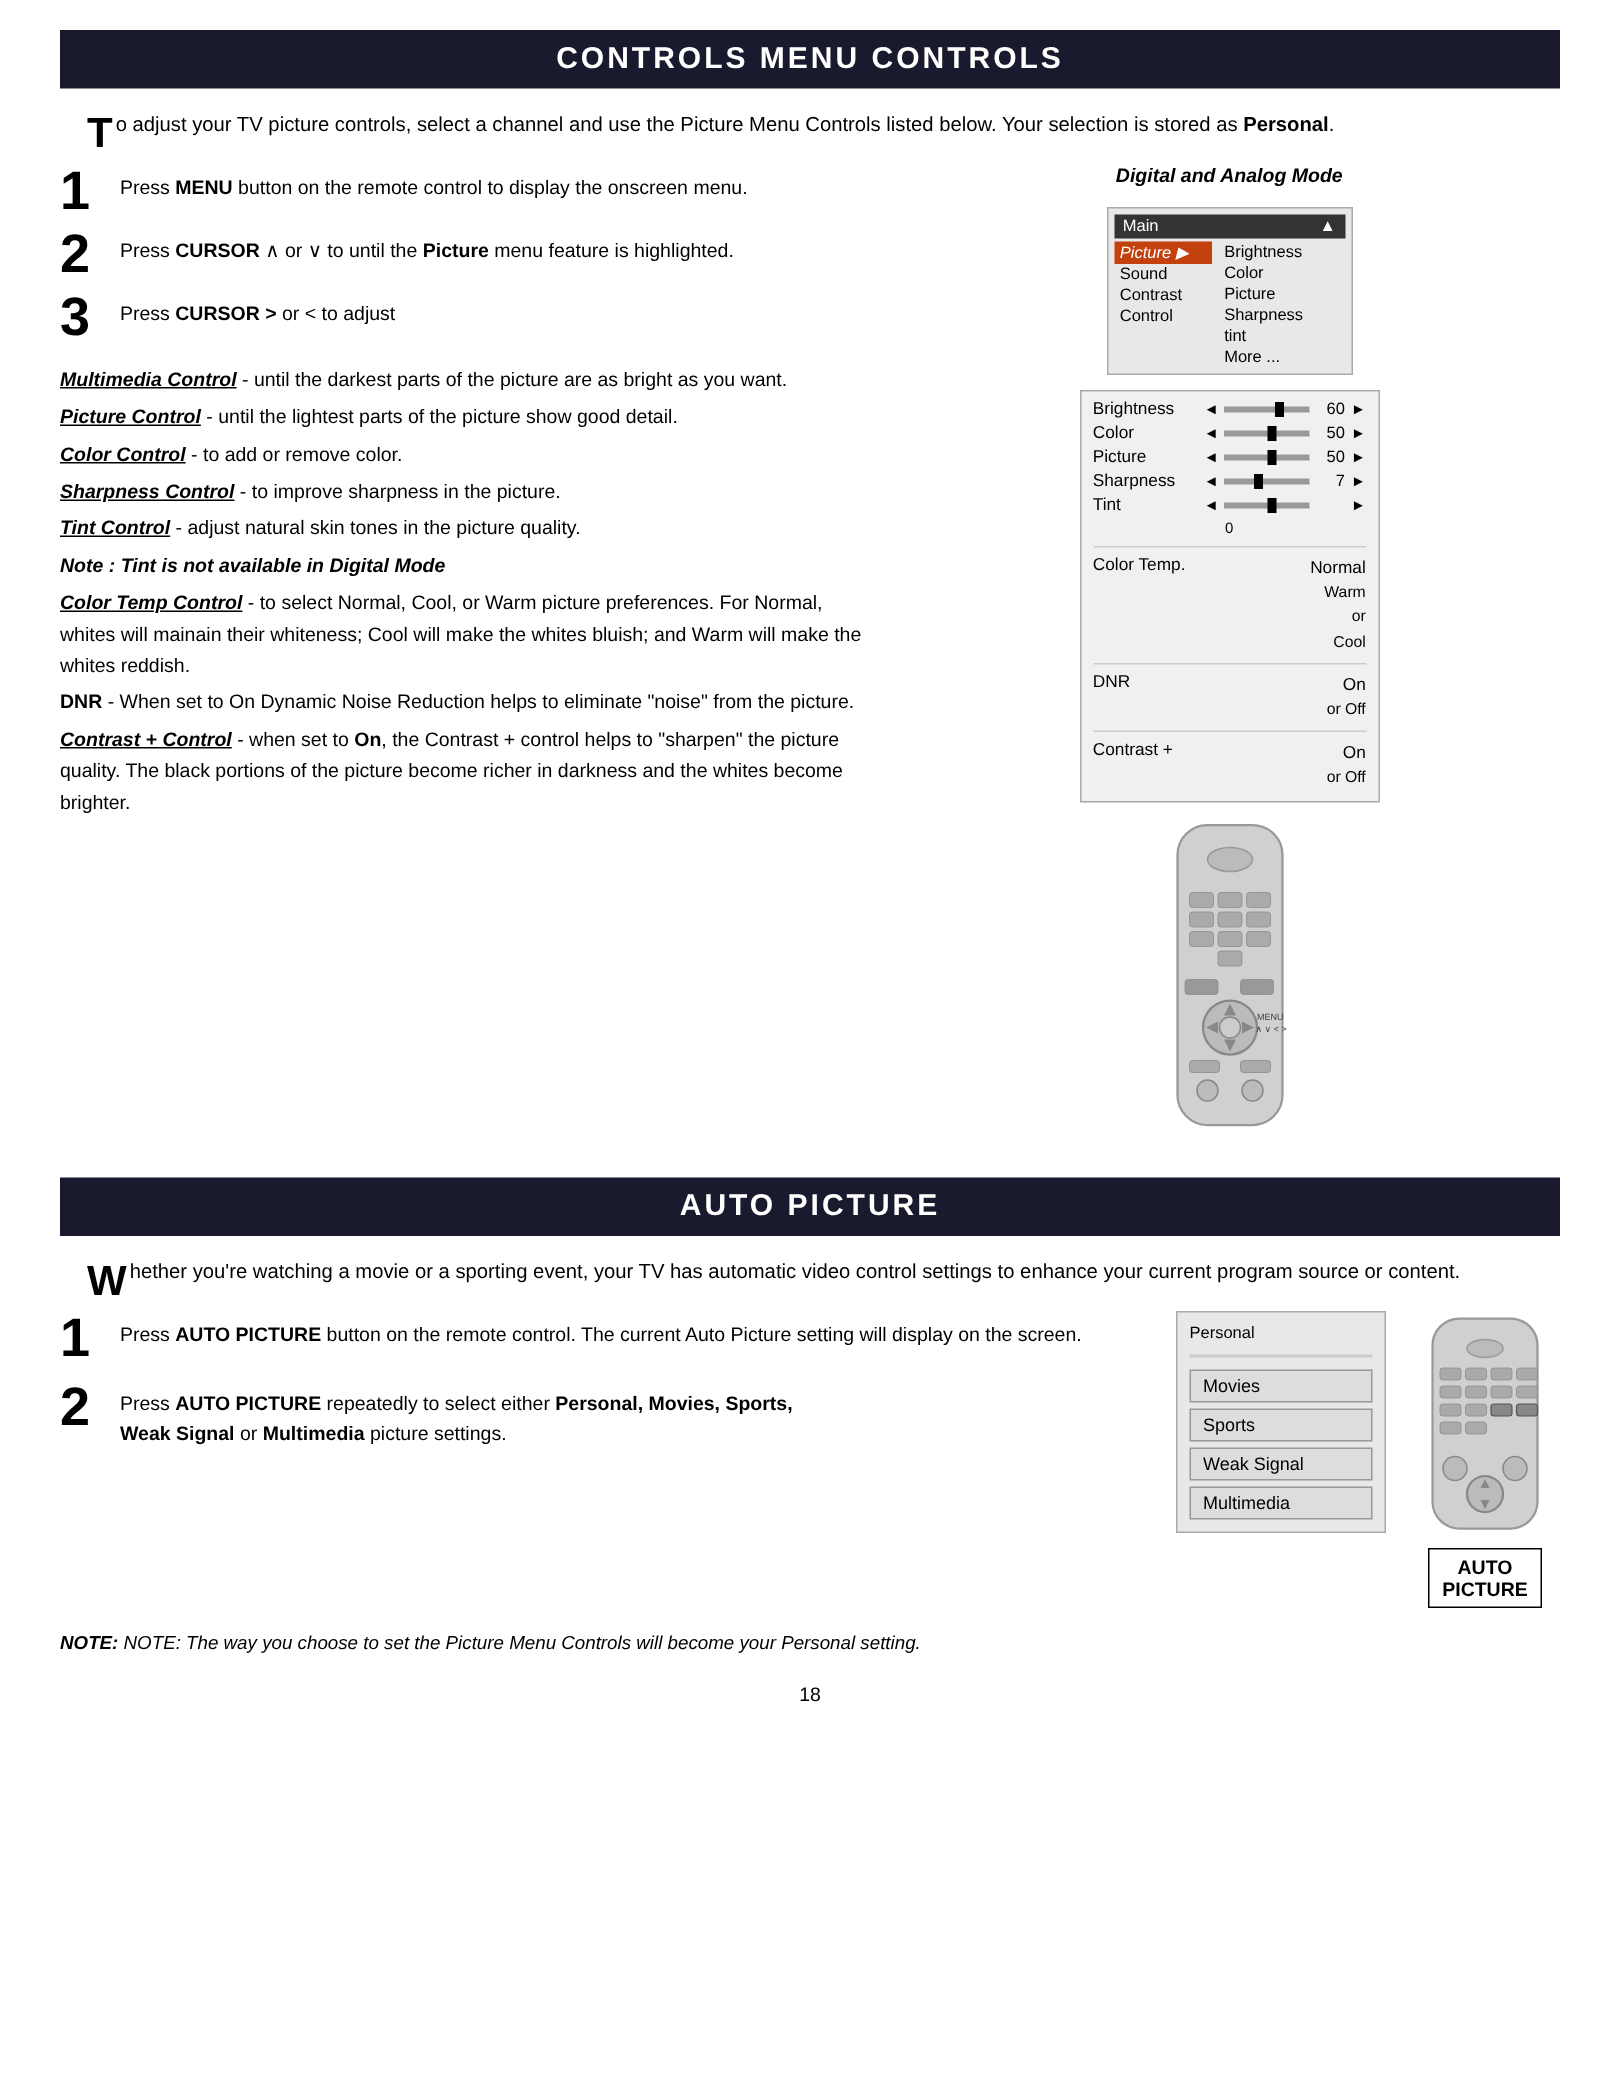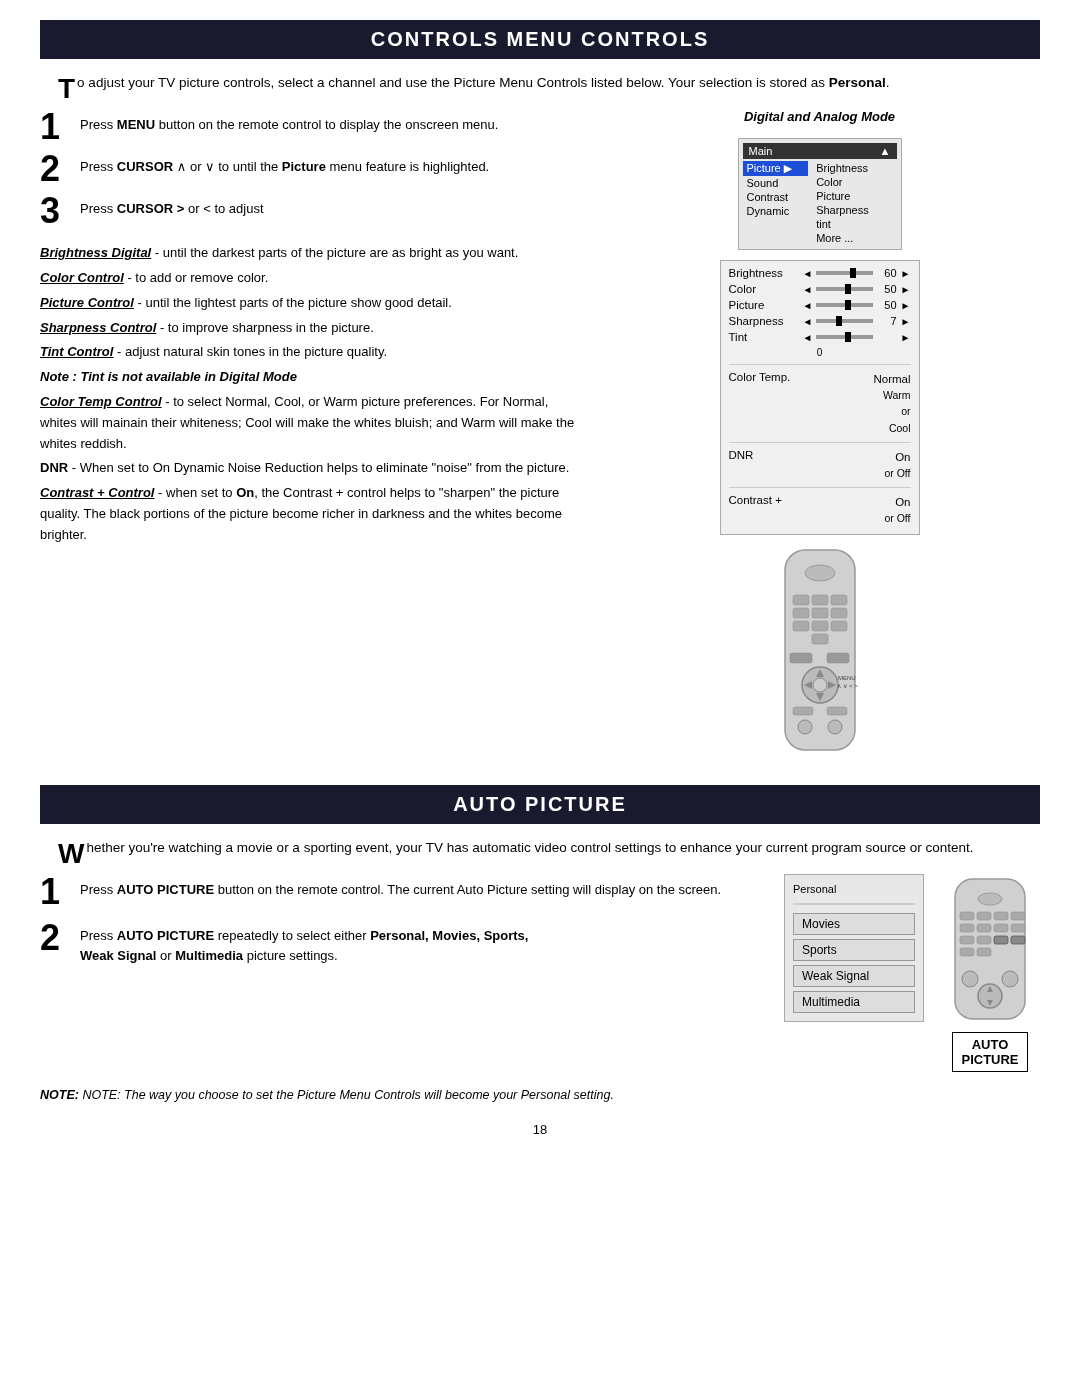--- a/index.html
+++ b/index.html
@@ -141,22 +141,23 @@
     .tv-menu-col-left {
       width: 70px;
       font-size: 11px;
     }
 
     .tv-menu-col-left .item {
       padding: 1px 4px;
       cursor: default;
     }
     .tv-menu-col-left .item.selected {
-      background: #1d4ed8;
+      background: #c2410c;
       color: #fff;
+      font-style: italic;
     }
 
     .tv-menu-col-right {
       width: 90px;
       font-size: 11px;
     }
 
     .tv-menu-col-right .item {
       padding: 1px 4px;
     }
@@ -320,23 +321,23 @@
           <div class="step-num">2</div>
           <div class="step-text">Press <strong>CURSOR</strong> ∧ or ∨ to until the <strong>Picture</strong> menu feature is highlighted.</div>
         </div>
         <div class="step-row">
           <div class="step-num">3</div>
           <div class="step-text">Press <strong>CURSOR &gt;</strong> or &lt; to adjust</div>
         </div>
       </div>
 
       <div class="control-descriptions">
-        <p><span class="bold-italic underline">Brightness Digital</span><span> - until the darkest parts of the picture are as bright as you want.</span></p>
+        <p><span class="bold-italic underline">Multimedia Control</span><span> - until the darkest parts of the picture are as bright as you want.</span></p>
+        <p><span class="bold-italic underline">Picture Control</span><span> -  until the lightest parts of the picture show good detail.</span></p>
         <p><span class="bold-italic underline">Color Control</span><span> -  to add or remove color.</span></p>
-        <p><span class="bold-italic underline">Picture Control</span><span> -  until the lightest parts of the picture show good detail.</span></p>
         <p><span class="bold-italic underline">Sharpness Control</span><span> - to improve sharpness in the picture.</span></p>
         <p><span class="bold-italic underline">Tint Control</span><span> - adjust natural skin tones in the picture quality.</span></p>
         <p style="font-style:italic; font-weight:bold; margin-top:4px; margin-bottom:4px;">Note : Tint is not available in Digital Mode</p>
         <p><span class="bold-italic underline">Color Temp Control</span><span> -  to select Normal, Cool, or Warm picture preferences.  For Normal, whites will mainain their whiteness; Cool will make the whites bluish; and Warm will make the whites reddish.</span></p>
         <p><span class="bold">DNR</span><span> - When set to On Dynamic Noise Reduction helps to eliminate "noise" from the picture.</span></p>
         <p><span class="bold-italic underline">Contrast + Control</span><span> -   when set to </span><strong>On</strong><span>, the Contrast + control helps to "sharpen" the picture quality. The black portions of the picture become richer in darkness and the whites become brighter.</span></p>
       </div>
     </div>
 
     <div class="right-col">
@@ -345,21 +346,21 @@
       <div class="tv-menu-screen">
         <div class="menu-bar">
           <span>Main</span>
           <span>▲</span>
         </div>
         <div class="tv-menu-cols">
           <div class="tv-menu-col-left">
             <div class="item selected">Picture ▶</div>
             <div class="item">Sound</div>
             <div class="item">Contrast</div>
-            <div class="item">Dynamic</div>
+            <div class="item">Control</div>
           </div>
           <div class="tv-menu-col-right">
             <div class="item">Brightness</div>
             <div class="item">Color</div>
             <div class="item">Picture</div>
             <div class="item">Sharpness</div>
             <div class="item">tint</div>
             <div class="item">More ...</div>
           </div>
         </div>

